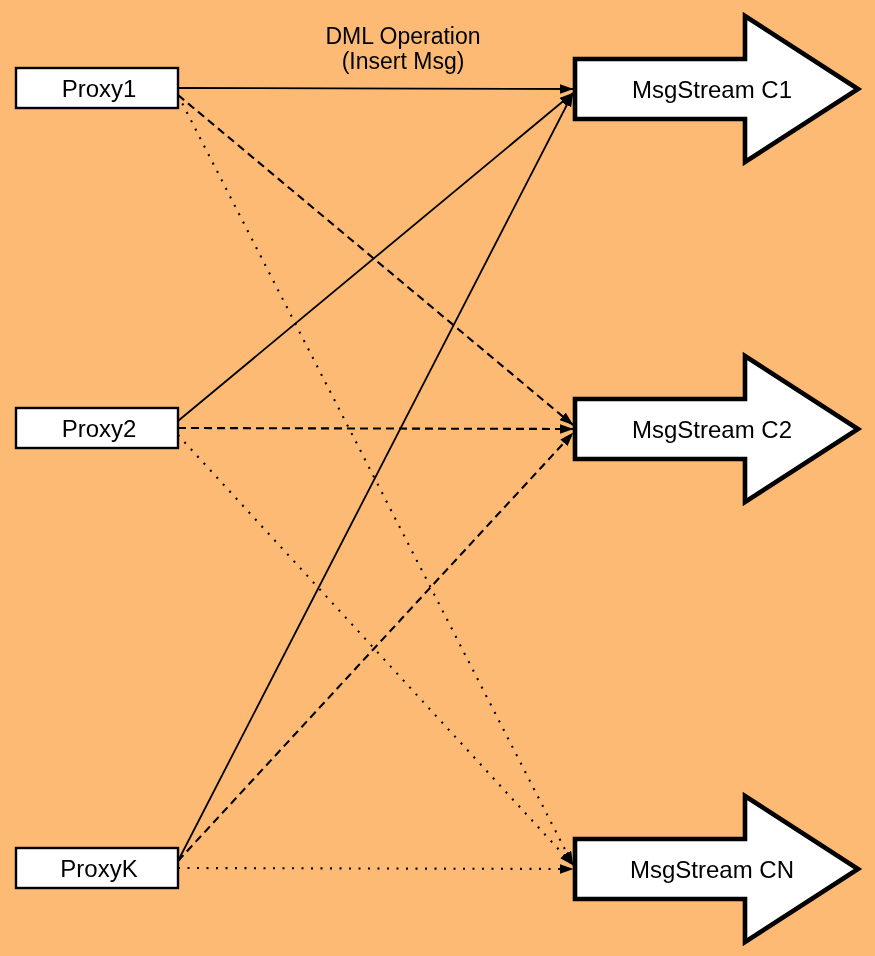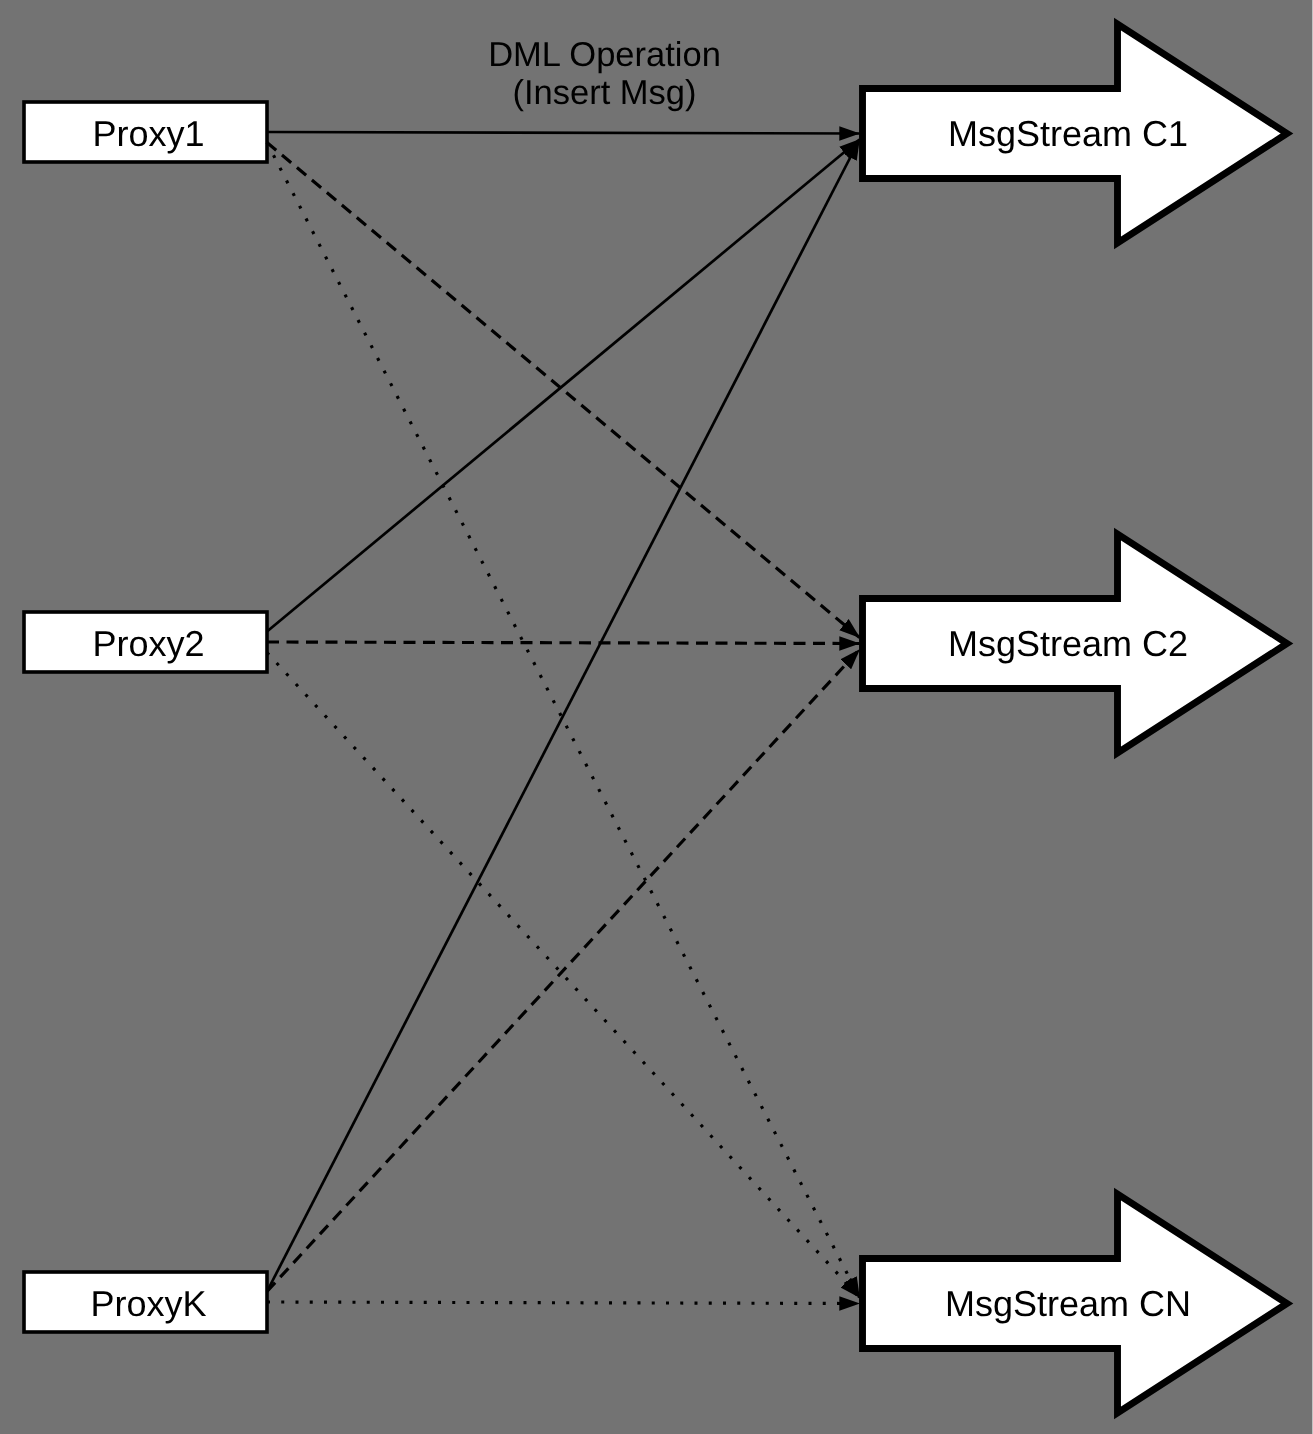--- a/index.html
+++ b/index.html
@@ -3,21 +3,21 @@
 <meta charset="utf-8">
 <style>
   html, body {
     margin: 0;
     padding: 0;
     background: #ffffff;
   }
   .canvas-wrap {
     width: 875px;
     height: 956px;
-    background: #737373;
+    background: #fdba74;
     position: relative;
   }
   svg {
     display: block;
   }
   svg text {
     font-family: "Liberation Sans", sans-serif;
     font-size: 24px;
     fill: #000000;
   }

